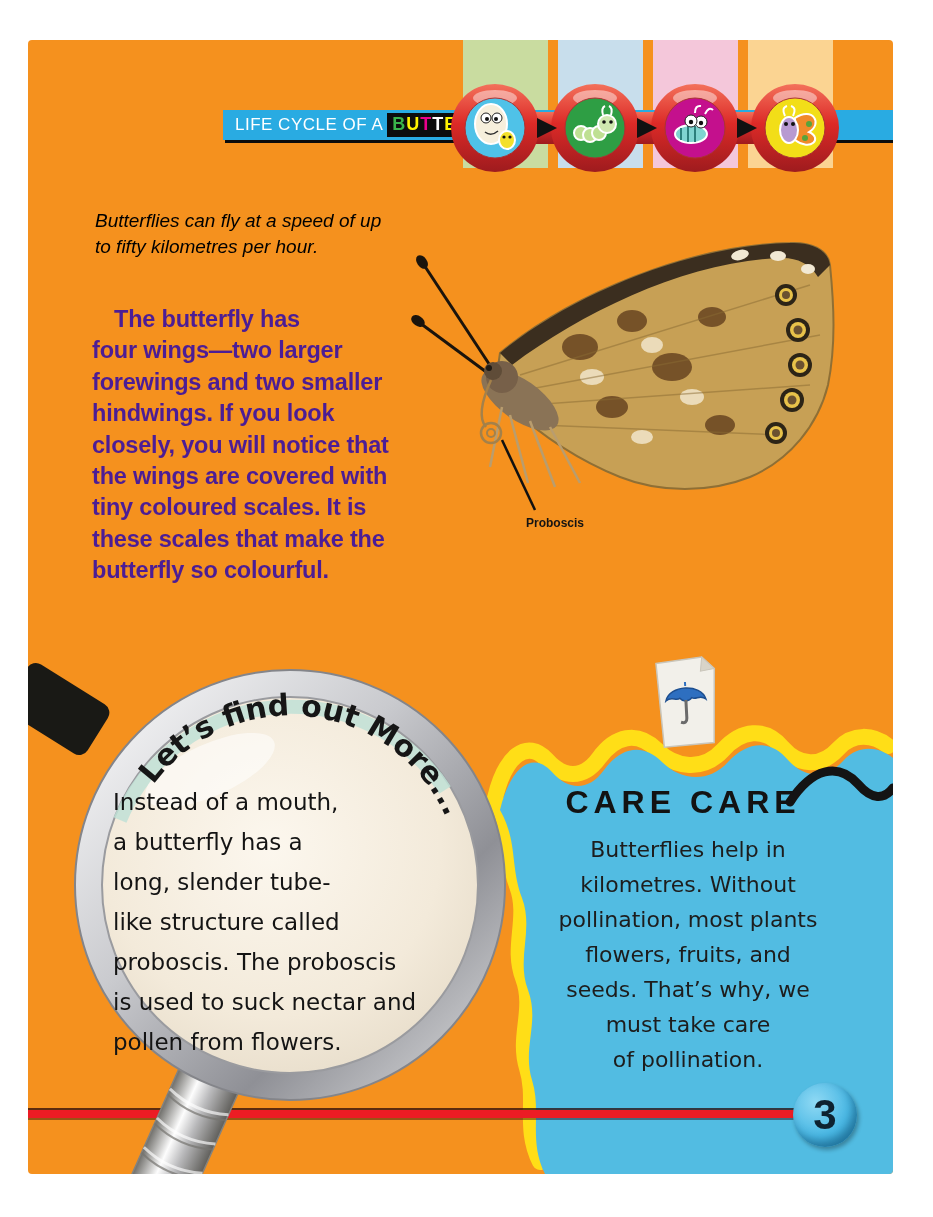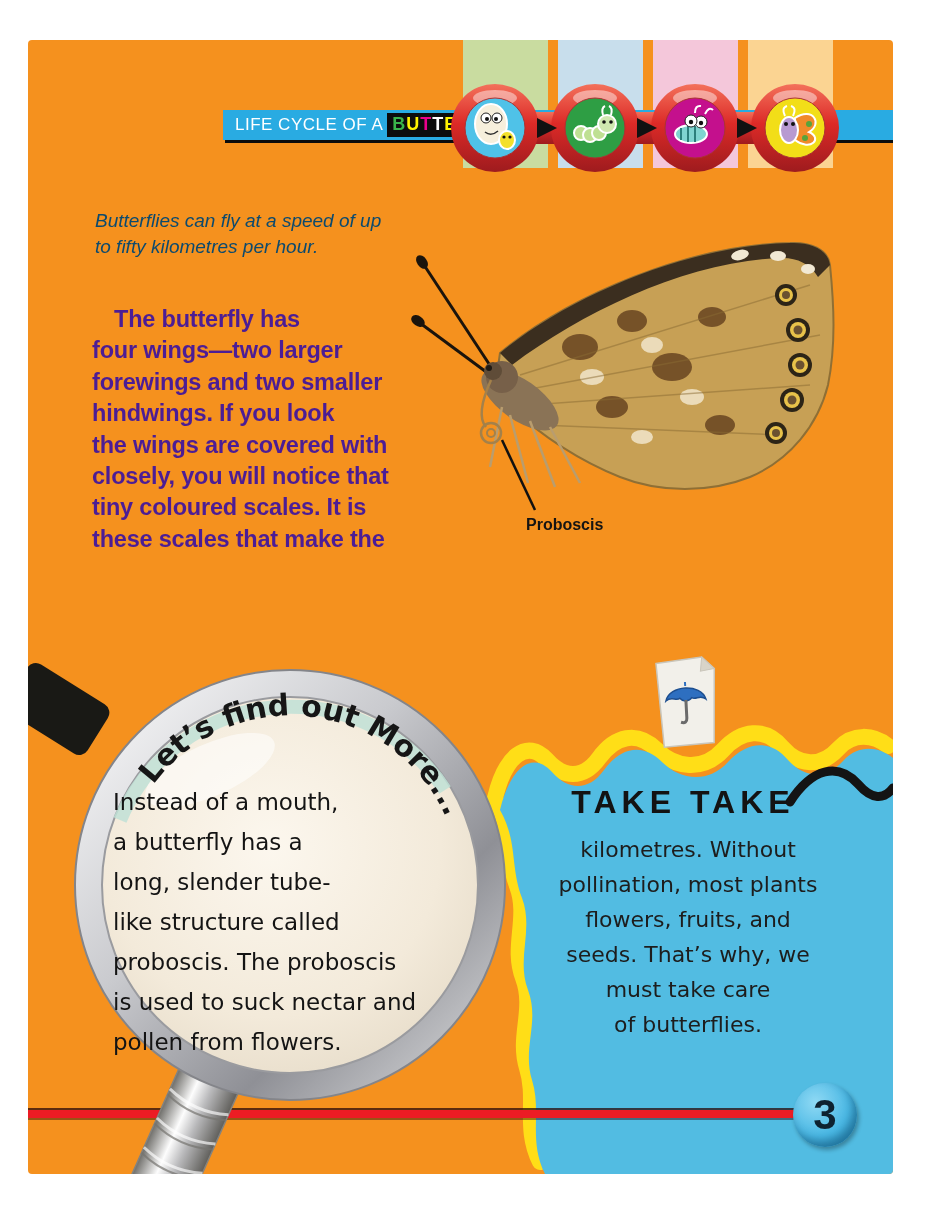--- a/index.html
+++ b/index.html
@@ -10,25 +10,25 @@
   .abs{position:absolute;}
   
   .stripe{position:absolute;top:0;width:85px;height:128px;}
   
   .header-bar{position:absolute;left:195px;top:70px;width:670px;height:30px;background:#29ABE2;
               box-shadow:2px 3px 0 #0c0c0c;display:flex;align-items:center;}
   .header-bar .prefix{color:#ffffff;font-size:17px;letter-spacing:.5px;padding-left:12px;white-space:pre;}
   .hl-box{display:inline-block;background:#0c0c0c;padding:1px 5px 2px 5px;margin-left:4px;}
   .hl-box span{font-weight:bold;font-size:18px;letter-spacing:1px;}
   
-  .caption{position:absolute;left:67px;top:168px;font-size:19px;font-style:italic;color:#0c4a6e;line-height:26px;}
+  .caption{position:absolute;left:67px;top:168px;font-size:19px;font-style:italic;color:#000000;line-height:26px;}
   .mainpara{position:absolute;left:64px;top:264px;width:430px;font-size:23.5px;font-weight:bold;
             color:#4c1d95;line-height:31.4px;letter-spacing:-0.2px;}
   .mainpara div:first-child{padding-left:22px;}
-  .label{position:absolute;left:498px;top:476px;font-size:16px;font-weight:bold;color:#151413;}
+  .label{position:absolute;left:498px;top:476px;font-size:12px;font-weight:bold;color:#151413;}
   
   .care-head{position:absolute;left:510px;top:744px;width:290px;text-align:center;font-size:32px;
              font-weight:bold;letter-spacing:5px;color:#131313;}
   .care-text{position:absolute;left:490px;top:792px;width:340px;text-align:center;font-size:22px;
              color:#1d1d1d;line-height:35px;font-family:"DejaVu Sans",sans-serif;}
   
   .mag-text{position:absolute;left:85px;top:742px;width:355px;text-align:left;font-size:23px;
             color:#141414;line-height:40px;font-family:"DejaVu Sans",sans-serif;}
   
   .rule{position:absolute;left:0;top:1070px;width:768px;height:8px;background:#EC1C24;
@@ -131,24 +131,25 @@
   <div class="caption">
       <div>Butterflies can fly at a speed of up</div>
       <div>to fifty kilometres per hour.</div>
     </div>
 
   <div class="mainpara">
       <div>The butterfly has</div>
       <div>four wings—two larger</div>
       <div>forewings and two smaller</div>
       <div>hindwings. If you look</div>
+      <div>closely, you will notice that</div>
       <div>the wings are covered with</div>
-      <div>closely, you will notice that</div>
       <div>tiny coloured scales. It is</div>
       <div>these scales that make the</div>
+      <div>butterfly so colourful.</div>
     </div>
 
   <svg class="abs" style="left:362px;top:185px;" width="503" height="320" viewBox="0 0 503 320">
     <g stroke="#1b140c" stroke-width="3" fill="#1b140c">
       <path d="M105 148 L34 40" fill="none"></path>
       <path d="M103 152 L30 98" fill="none"></path>
       <ellipse cx="32" cy="37" rx="6" ry="3.5" transform="rotate(55 32 37)"></ellipse>
       <ellipse cx="28" cy="96" rx="6" ry="3.5" transform="rotate(35 28 96)"></ellipse>
     </g>
     <g>
@@ -243,28 +244,29 @@
       <path d="M12 10 L58 6 L70 18 L66 92 L16 94 Z" fill="#F2F0EA" stroke="#C9C5BA" stroke-width="1.5"></path>
       <path d="M58 6 L70 18 L56 20 Z" fill="#D8D4C8" stroke="#C9C5BA" stroke-width="1"></path>
       <g>
         <path d="M20 48 C24 32 56 32 60 48 C54 43 50 49 46 46 C43 50 37 50 34 46 C30 49 26 43 20 48 Z" fill="#2E6FC0" stroke="#1d4e8f" stroke-width="1.5"></path>
         <path d="M40 48 V66 Q40 72 34 70" stroke="#6b6b6b" stroke-width="3" fill="none"></path>
         <path d="M40 30 v4" stroke="#2E6FC0" stroke-width="2"></path>
       </g>
     </g>
   </svg>
 
-  <div class="care-head">TAKE TAKE</div>
+  <div class="care-head">CARE CARE</div>
   <div class="care-text">
+      <div>Butterflies help in</div>
       <div>kilometres. Without</div>
       <div>pollination, most plants</div>
       <div>flowers, fruits, and</div>
       <div>seeds. That’s why, we</div>
       <div>must take care</div>
-      <div>of butterflies.</div>
+      <div>of pollination.</div>
     </div>
 
   <div class="rule"></div>
 
   <svg class="abs" style="left:22px;top:590px;" width="480" height="544" viewBox="0 0 480 544">
     <defs>
       <radialGradient id="glassG" cx="0.45" cy="0.4" r="0.75">
         <stop offset="0" stop-color="#FCF7EE"></stop>
           <stop offset="0.6" stop-color="#F3EADA"></stop>
         <stop offset="1" stop-color="#E2D7C3"></stop>

